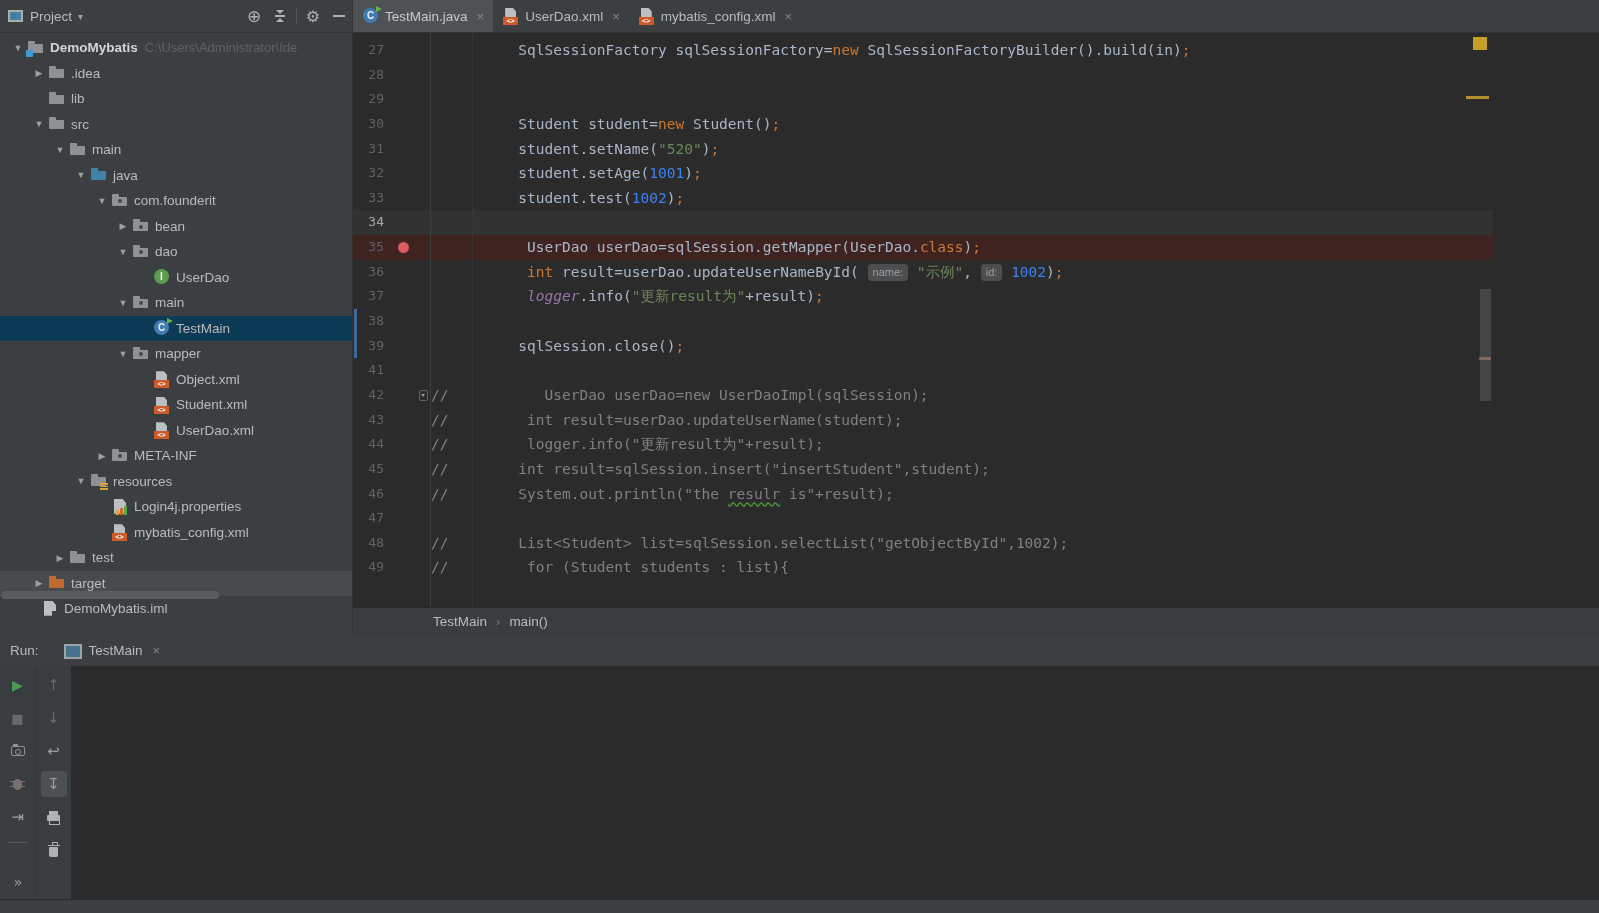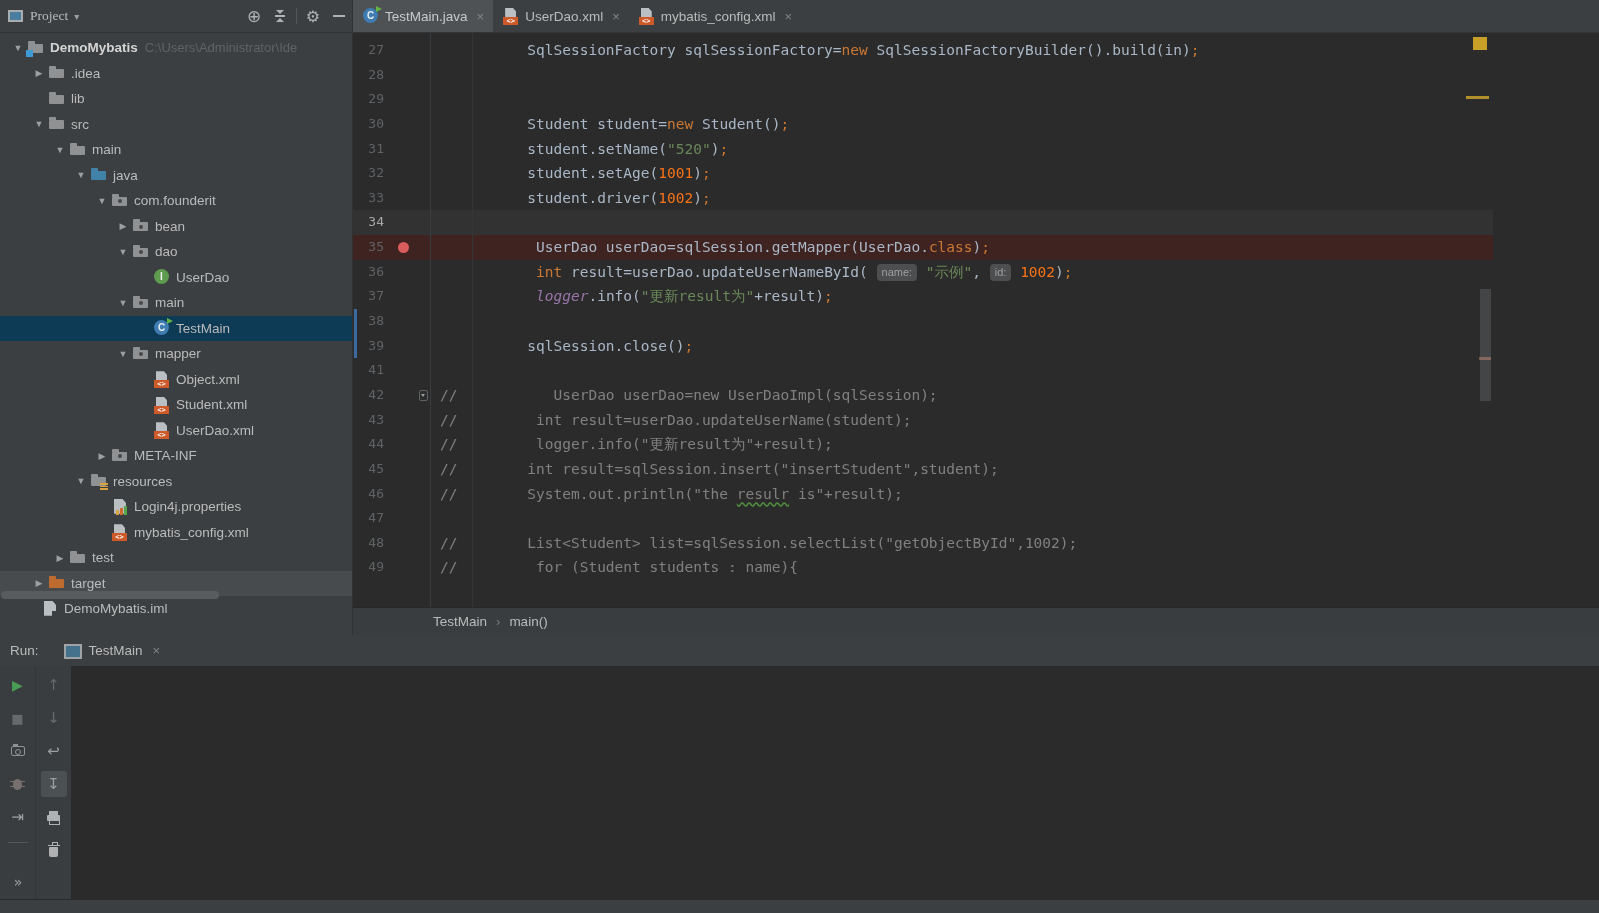--- a/index.html
+++ b/index.html
@@ -5,21 +5,21 @@
   html,body{margin:0;padding:0;background:#1e1e1e;}
   .app{position:relative;width:1599px;height:913px;background:#2B2B2B;overflow:hidden;
        font-family:"Liberation Sans",sans-serif;-webkit-font-smoothing:antialiased;}
   .app *{box-sizing:border-box;}
 
   
   .topbar{position:absolute;left:0;top:0;width:1599px;height:33px;background:#3C3F41;
           display:flex;border-bottom:1px solid #323638;}
   .proj-header{width:353px;flex:none;display:flex;align-items:center;padding-left:8px;
                border-right:1px solid #323232;}
-  .proj-label{color:#BBBBBB;font-size:13.5px;margin-left:7px;font-family:Liberation Serif, serif;}
+  .proj-label{color:#BBBBBB;font-size:13.5px;margin-left:7px;}
   .chev{color:#9DA0A2;font-size:10px;margin-left:6px;}
   .ph-spacer{flex:1;}
   .hicon{width:26px;height:26px;display:flex;align-items:center;justify-content:center;
          color:#AFB1B3;font-size:15px;flex:none;}
   .vdiv{width:1px;height:16px;background:#55585A;margin:0 3px;flex:none;}
   .icollapse{flex-direction:column;gap:1px;}
   .icollapse .tri-d{width:0;height:0;border-left:4px solid transparent;border-right:4px solid transparent;border-top:4px solid #AFB1B3;}
   .icollapse .mline{width:10px;height:2px;background:#AFB1B3;}
   .icollapse .tri-u{width:0;height:0;border-left:4px solid transparent;border-right:4px solid transparent;border-bottom:4px solid #AFB1B3;}
   .mbar{width:12px;height:2px;background:#AFB1B3;}
@@ -78,29 +78,29 @@
   .g-border{position:absolute;left:77px;top:0;width:1px;height:100%;background:#3A3D40;z-index:3;}
   .g-indent{position:absolute;left:119px;top:0;width:1px;height:100%;background:#353535;z-index:3;}
   .g-margin{position:absolute;left:1164px;top:0;width:1px;height:100%;background:#383838;z-index:3;}
   .code-lines{position:absolute;left:0;top:5px;width:100%;z-index:2;}
   .code-row{display:flex;height:24.65px;align-items:center;font:14.5px/24.65px "DejaVu Sans Mono",monospace;white-space:pre;}
   .code-row.caret{background:#323232;}
   .code-row.bp{background:#3E2321;}
   .lnum{width:40px;flex:none;text-align:right;padding-right:9px;color:#606366;font-size:13px;}
   .code-row.caret .lnum{color:#A6A8AA;}
   .gicon{width:37px;height:100%;flex:none;position:relative;}
-  .codetext{padding-left:10px;}
+  .codetext{padding-left:1px;}
   .bpdot{position:absolute;left:5px;top:7px;width:11px;height:11px;border-radius:50%;background:#DB5C5C;}
   .foldm{position:absolute;right:2px;top:7px;width:9px;height:11px;border:1px solid #5F6365;border-radius:2px;}
   .foldm::after{content:"";position:absolute;left:1px;top:3px;border-left:2.5px solid transparent;
                 border-right:2.5px solid transparent;border-top:3px solid #9DA0A2;}
   .tk-d{color:#A9B7C6;}
   .tk-k{color:#CC7832;}
   .tk-s{color:#6A8759;}
-  .tk-n{color:#f97316;}
+  .tk-n{color:#3b82f6;}
   .tk-c{color:#808080;}
   .tk-f{color:#9876AA;font-style:italic;}
   .tk-cw{color:#808080;text-decoration:underline;text-decoration-style:wavy;text-decoration-color:#4F8F3C;text-underline-offset:3px;}
   .tk-h{display:inline-block;background:#4C4E50;color:#9DA0A2;border-radius:4px;padding:0 5px;
         font-family:"Liberation Sans",sans-serif;font-size:11px;line-height:17px;vertical-align:1px;}
   .change-bar{position:absolute;left:1px;top:276px;width:3px;height:49px;background:#3C6A9E;z-index:4;}
   .es-sq{position:absolute;right:6px;top:4px;width:14px;height:13px;background:#C8A028;z-index:5;}
   .es-ytick{position:absolute;right:4px;top:63px;width:23px;height:3px;background:#B1902C;z-index:5;}
   .es-btick{position:absolute;right:2px;top:324px;width:12px;height:3px;background:#7E564C;z-index:5;}
   .vthumb{position:absolute;right:2px;top:256px;width:11px;height:112px;background:rgba(160,165,170,.22);z-index:5;}
@@ -381,36 +381,36 @@
     <div class="g-border"></div>
     <div class="g-indent"></div>
     <div class="g-margin"></div>
     <div class="code-lines">
         <div class="code-row"><span class="lnum">27</span><span class="gicon"></span><span class="codetext"><span class="tk-d">          SqlSessionFactory sqlSessionFactory=</span><span class="tk-k">new</span><span class="tk-d"> SqlSessionFactoryBuilder().build(in)</span><span class="tk-k">;</span></span></div>
         <div class="code-row"><span class="lnum">28</span><span class="gicon"></span></div>
         <div class="code-row"><span class="lnum">29</span><span class="gicon"></span><span class="codetext"></span></div>
         <div class="code-row"><span class="lnum">30</span><span class="gicon"></span><span class="codetext"><span class="tk-d">          Student student=</span><span class="tk-k">new</span><span class="tk-d"> Student()</span><span class="tk-k">;</span></span></div>
         <div class="code-row"><span class="lnum">31</span><span class="gicon"></span><span class="codetext"><span class="tk-d">          student.setName(</span><span class="tk-s">"520"</span><span class="tk-d">)</span><span class="tk-k">;</span></span></div>
         <div class="code-row"><span class="lnum">32</span><span class="gicon"></span><span class="codetext"><span class="tk-d">          student.setAge(</span><span class="tk-n">1001</span><span class="tk-d">)</span><span class="tk-k">;</span></span></div>
-        <div class="code-row"><span class="lnum">33</span><span class="gicon"></span><span class="codetext"><span class="tk-d">          student.driver(</span><span class="tk-n">1002</span><span class="tk-d">)</span><span class="tk-k">;</span></span></div>
+        <div class="code-row"><span class="lnum">33</span><span class="gicon"></span><span class="codetext"><span class="tk-d">          student.test(</span><span class="tk-n">1002</span><span class="tk-d">)</span><span class="tk-k">;</span></span></div>
         <div class="code-row caret"><span class="lnum">34</span><span class="gicon"></span><span class="codetext"></span></div>
         <div class="code-row bp"><span class="lnum">35</span><span class="gicon"><span class="bpdot"></span></span><span class="codetext"><span class="tk-d">           UserDao userDao=sqlSession.getMapper(UserDao.</span><span class="tk-k">class</span><span class="tk-d">)</span><span class="tk-k">;</span></span></div>
         <div class="code-row"><span class="lnum">36</span><span class="gicon"></span><span class="codetext"><span class="tk-d">           </span><span class="tk-k">int</span><span class="tk-d"> result=userDao.updateUserNameById( </span><span class="tk-h">name:</span><span class="tk-d"> </span><span class="tk-s">"示例"</span><span class="tk-d">, </span><span class="tk-h">id:</span><span class="tk-d"> </span><span class="tk-n">1002</span><span class="tk-d">)</span><span class="tk-k">;</span></span></div>
         <div class="code-row"><span class="lnum">37</span><span class="gicon"></span><span class="codetext"><span class="tk-d">           </span><span class="tk-f">logger</span><span class="tk-d">.info(</span><span class="tk-s">"更新result为"</span><span class="tk-d">+result)</span><span class="tk-k">;</span></span></div>
         <div class="code-row"><span class="lnum">38</span><span class="gicon"></span></div>
         <div class="code-row"><span class="lnum">39</span><span class="gicon"></span><span class="codetext"><span class="tk-d">          sqlSession.close()</span><span class="tk-k">;</span></span></div>
         <div class="code-row"><span class="lnum">41</span><span class="gicon"></span><span class="codetext"></span></div>
         <div class="code-row"><span class="lnum">42</span><span class="gicon"><span class="foldm"></span></span><span class="codetext"><span class="tk-c">//           UserDao userDao=new UserDaoImpl(sqlSession);</span></span></div>
         <div class="code-row"><span class="lnum">43</span><span class="gicon"></span><span class="codetext"><span class="tk-c">//         int result=userDao.updateUserName(student);</span></span></div>
         <div class="code-row"><span class="lnum">44</span><span class="gicon"></span><span class="codetext"><span class="tk-c">//         logger.info("更新result为"+result);</span></span></div>
         <div class="code-row"><span class="lnum">45</span><span class="gicon"></span><span class="codetext"><span class="tk-c">//        int result=sqlSession.insert("insertStudent",student);</span></span></div>
         <div class="code-row"><span class="lnum">46</span><span class="gicon"></span><span class="codetext"><span class="tk-c">//        System.out.println("the </span><span class="tk-cw">resulr</span><span class="tk-c"> is"+result);</span></span></div>
         <div class="code-row"><span class="lnum">47</span><span class="gicon"></span><span class="codetext"></span></div>
         <div class="code-row"><span class="lnum">48</span><span class="gicon"></span><span class="codetext"><span class="tk-c">//        List&lt;Student&gt; list=sqlSession.selectList("getObjectById",1002);</span></span></div>
-        <div class="code-row"><span class="lnum">49</span><span class="gicon"></span><span class="codetext"><span class="tk-c">//         for (Student students : name){</span></span></div>
+        <div class="code-row"><span class="lnum">49</span><span class="gicon"></span><span class="codetext"><span class="tk-c">//         for (Student students : list){</span></span></div>
       </div>
     <div class="change-bar"></div>
     <div class="es-sq"></div>
     <div class="es-ytick"></div>
     <div class="es-btick"></div>
     <div class="vthumb"></div>
   </div>
 
   <div class="breadcrumb">
     <span>TestMain</span>

